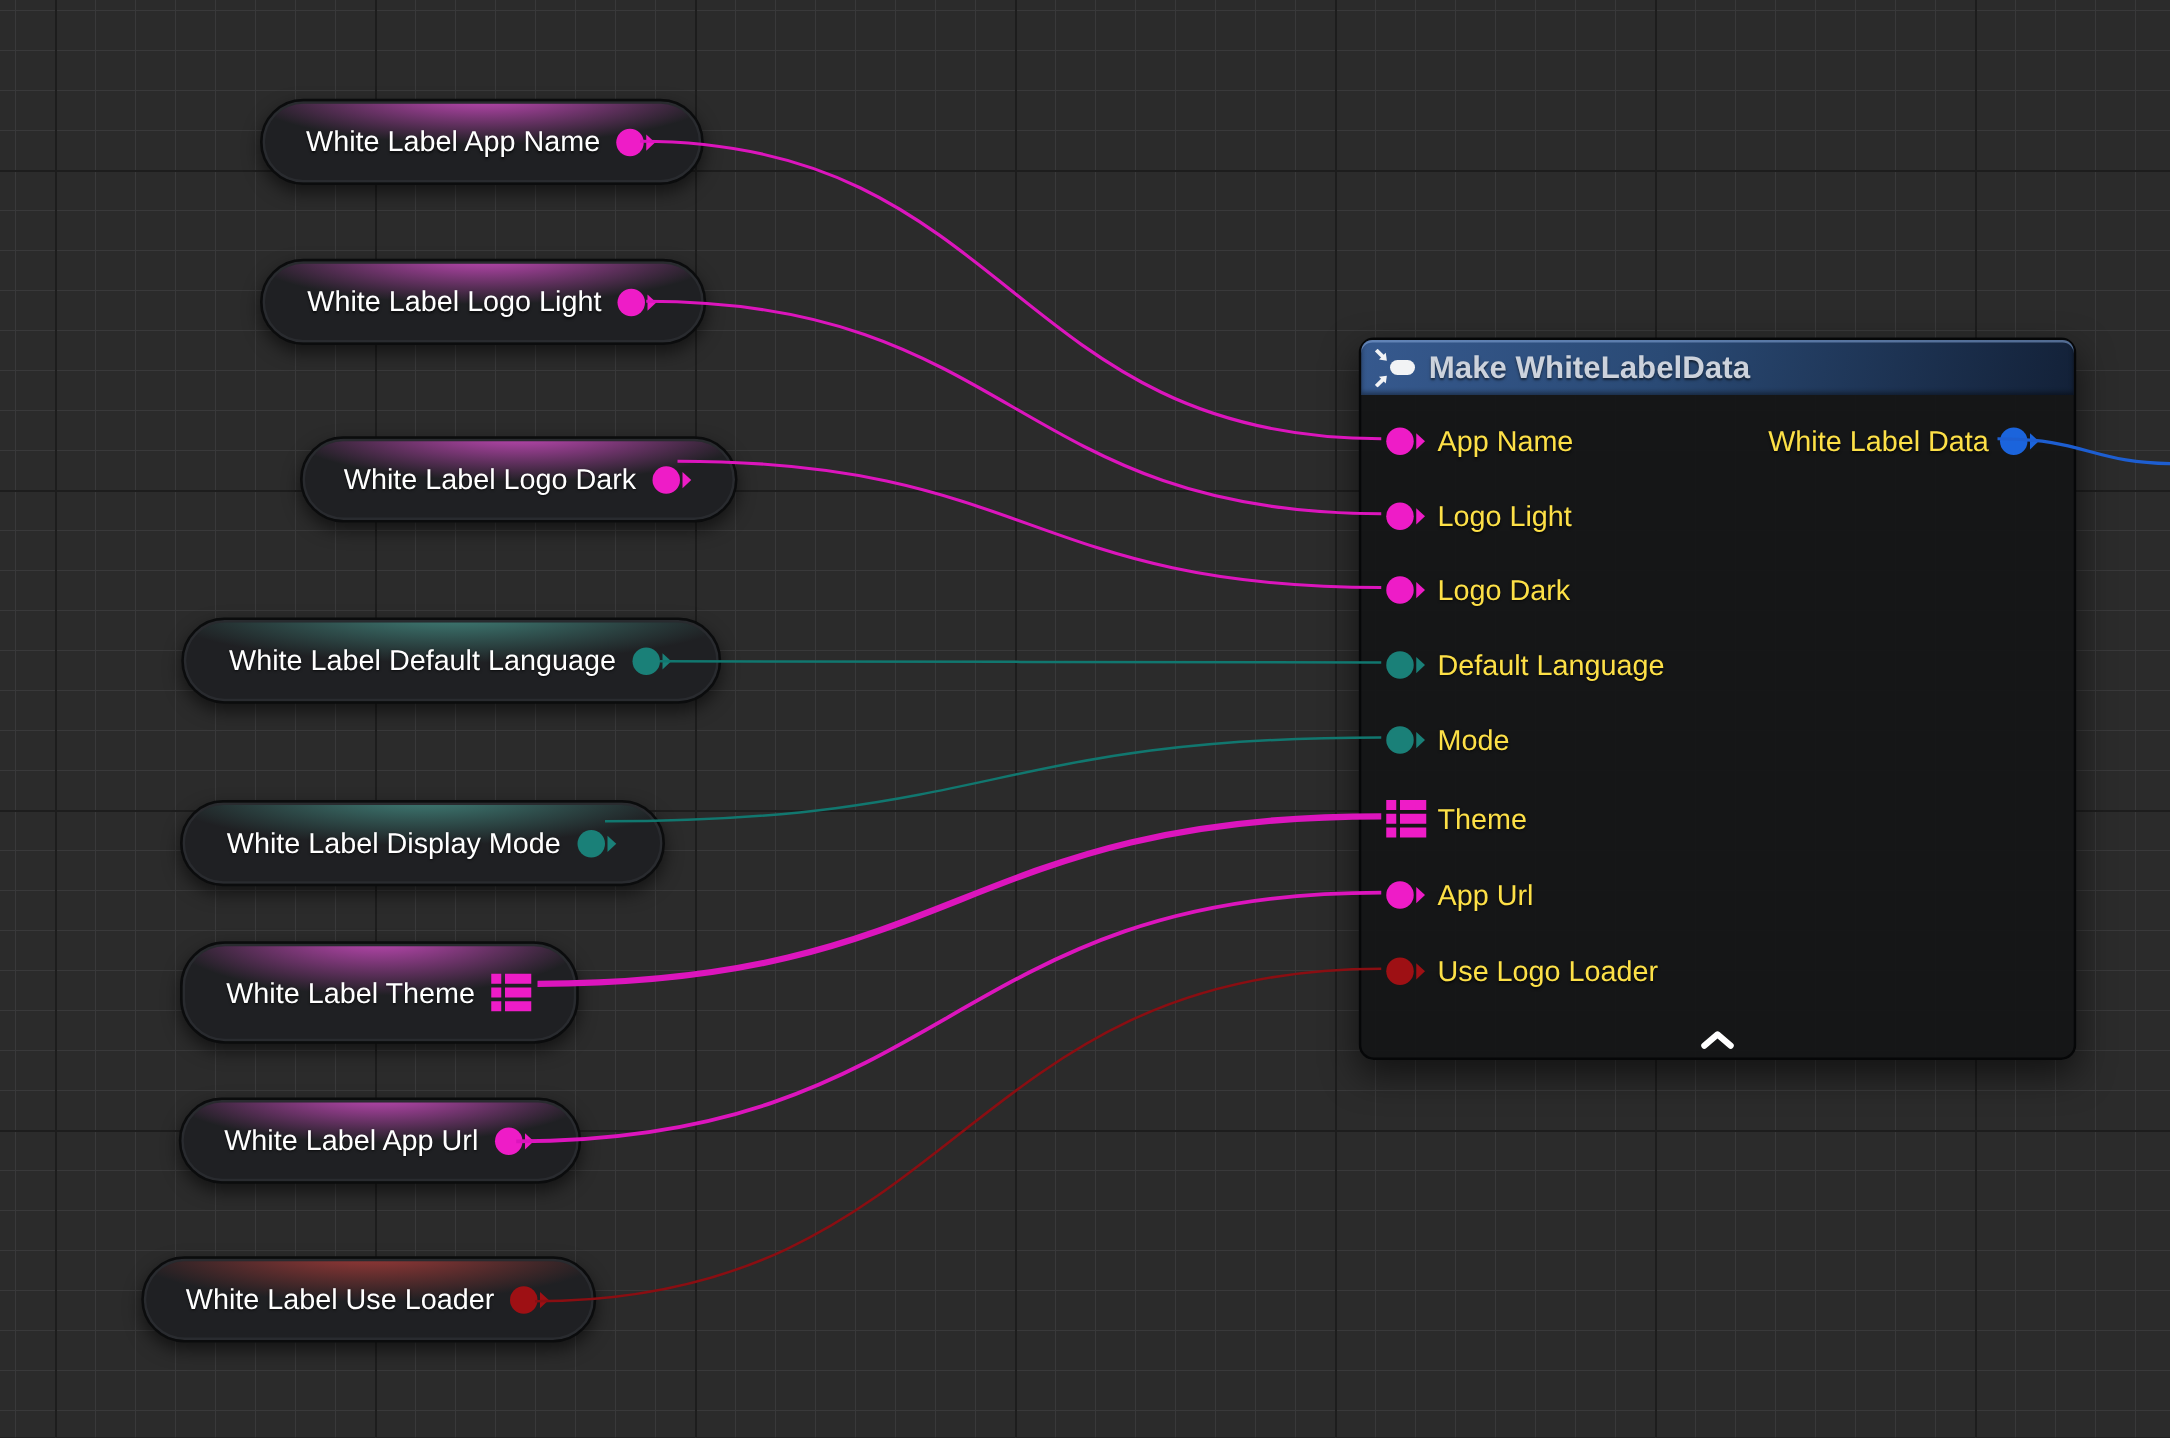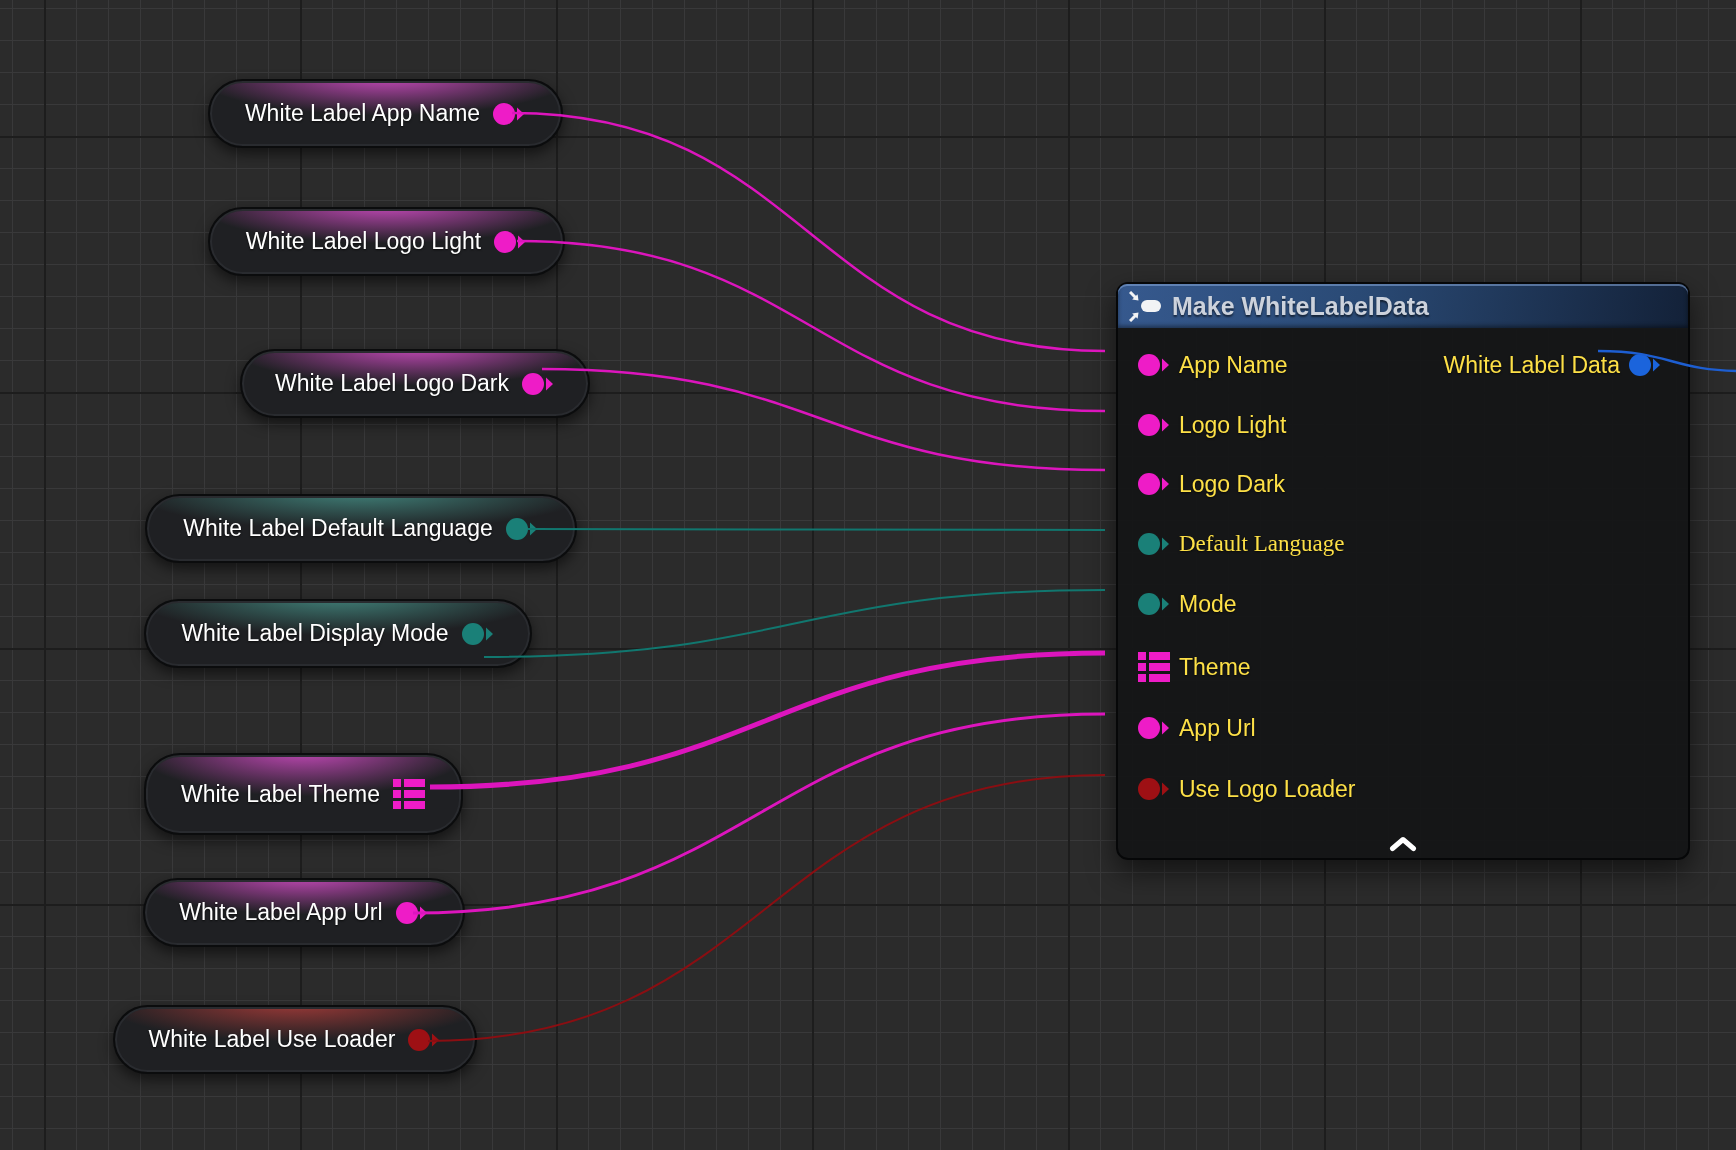--- a/index.html
+++ b/index.html
@@ -95,21 +95,21 @@
     </div>
     <div class="pill" style="left: 145px; top: 494px; width: 432px; height: 69px; --glow: #41837b;">
       <span class="pill-label">White Label Default Language</span>
       <span class="pin">
         <svg width="34" height="26" viewBox="0 0 34 26">
           <circle cx="12" cy="13" r="11" fill="#1a8078"></circle>
           <path d="M25 6.5 L32 13 L25 19.5 Z" fill="#1a8078"></path>
         </svg>
       </span>
     </div>
-    <div class="pill" style="left: 144px; top: 599px; width: 388px; height: 69px; --glow: #41837b;">
+    <div class="pill" style="left: 144px; top: 640px; width: 388px; height: 69px; --glow: #41837b;">
       <span class="pill-label">White Label Display Mode</span>
       <span class="pin">
         <svg width="34" height="26" viewBox="0 0 34 26">
           <circle cx="12" cy="13" r="11" fill="#1a8078"></circle>
           <path d="M25 6.5 L32 13 L25 19.5 Z" fill="#1a8078"></path>
         </svg>
       </span>
     </div>
     <div class="pill" style="left: 144px; top: 753px; width: 319px; height: 82px; --glow: #c94abd;">
       <span class="pill-label">White Label Theme</span>
@@ -135,21 +135,21 @@
     </div>
     <div class="pill" style="left: 113px; top: 1005px; width: 364px; height: 69px; --glow: #a03a38;">
       <span class="pill-label">White Label Use Loader</span>
       <span class="pin">
         <svg width="34" height="26" viewBox="0 0 34 26">
           <circle cx="12" cy="13" r="11" fill="#9e1014"></circle>
           <path d="M25 6.5 L32 13 L25 19.5 Z" fill="#9e1014"></path>
         </svg>
       </span>
     </div>
-    <div class="make-node" style="left: 1116px; top: 270px; width: 574px; height: 578px; margin-top: 12px;">
+    <div class="make-node" style="left: 1087px; top: 270px; width: 574px; height: 578px;">
       <div class="make-header">
         <span style="display: flex;">
           <svg width="33" height="31" viewBox="0 0 33 31">
     <rect x="12" y="9" width="20" height="12" rx="6" fill="#f2f3f5"></rect>
     <path d="M1 1 L6.5 6.5" stroke="#f2f3f5" stroke-width="3"></path>
     <polygon points="9.5,9.5 8.6,3.2 3.2,8.6" fill="#f2f3f5"></polygon>
     <path d="M1 30 L6.5 24.5" stroke="#f2f3f5" stroke-width="3"></path>
     <polygon points="9.5,21.5 8.6,27.8 3.2,22.4" fill="#f2f3f5"></polygon>
   </svg>
         </span>
@@ -175,21 +175,21 @@
       </div>
       <div class="mrow" style="left: 19px; top: 183px;">
         <span class="pin">
           <svg width="34" height="26" viewBox="0 0 34 26">
             <circle cx="12" cy="13" r="11" fill="#ee1cc7"></circle>
             <path d="M25 6.5 L32 13 L25 19.5 Z" fill="#ee1cc7"></path>
           </svg>
         </span>
         <span class="mlabel">Logo Dark</span>
       </div>
-      <div class="mrow" style="left: 19px; top: 243px; font-family: Liberation Serif, serif;">
+      <div class="mrow" style="left: 19px; top: 243px;">
         <span class="pin">
           <svg width="34" height="26" viewBox="0 0 34 26">
             <circle cx="12" cy="13" r="11" fill="#1a8078"></circle>
             <path d="M25 6.5 L32 13 L25 19.5 Z" fill="#1a8078"></path>
           </svg>
         </span>
         <span class="mlabel">Default Language</span>
       </div>
       <div class="mrow" style="left: 19px; top: 303px;">
         <span class="pin">

